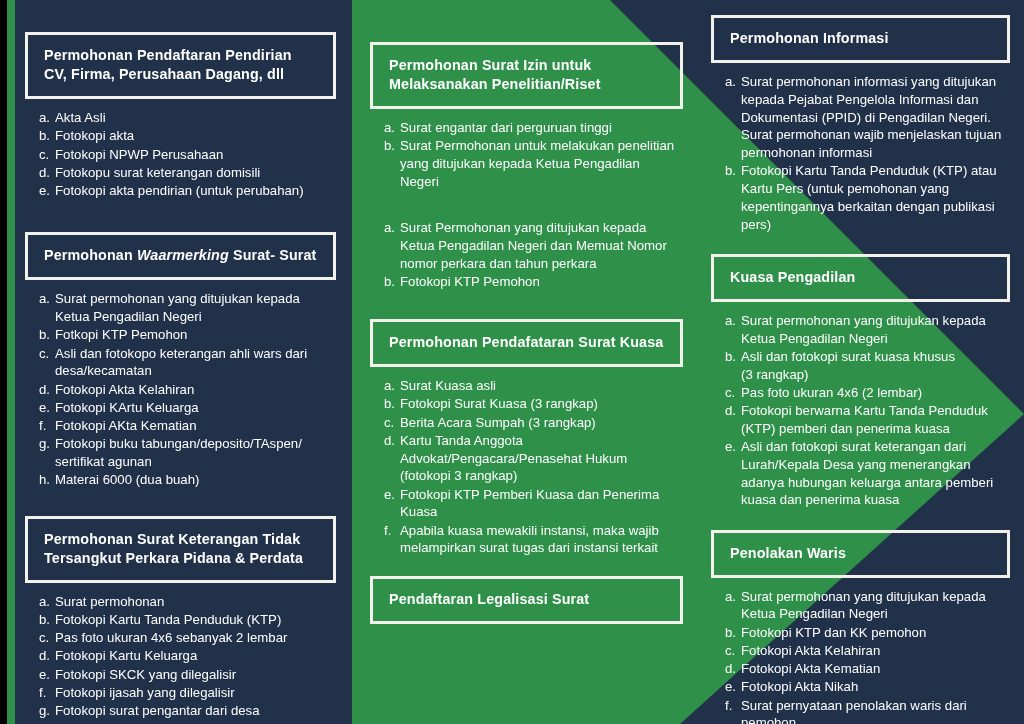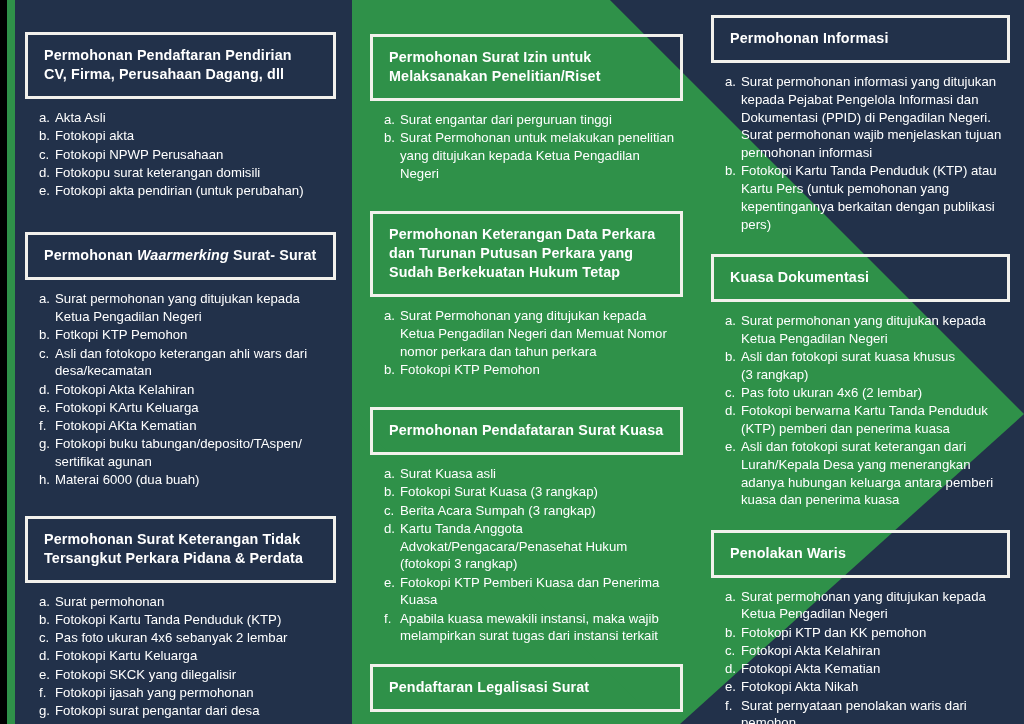--- a/index.html
+++ b/index.html
@@ -91,21 +91,21 @@
     flex:1 1 auto;
     white-space:pre-line;
   }
   
   ul.items li .tx{ text-indent:0; }
 
   
   .col-left .card:nth-child(1){margin-top:18px;}
   .col-left .card:nth-child(2){margin-top:28px;}
   .col-left .card:nth-child(3){margin-top:22px;}
-  .col-mid  .card:nth-child(1){margin-top:20px;}
+  .col-mid  .card:nth-child(1){margin-top:28px;}
   .col-mid  .card:nth-child(2){margin-top:24px;}
   .col-mid  .card:nth-child(3){margin-top:24px;}
   .col-mid  .card:nth-child(4){margin-top:14px;}
   .col-right .card:nth-child(1){margin-top:8px;}
   .col-right .card:nth-child(2){margin-top:16px;}
   .col-right .card:nth-child(3){margin-top:16px;}
 </style>
 </head>
 <body>
 
@@ -231,21 +231,21 @@
               <li>
                 <span class="mk">d.</span>
                 <span class="tx">Fotokopi Kartu Keluarga</span>
               </li>
               <li>
                 <span class="mk">e.</span>
                 <span class="tx">Fotokopi SKCK yang dilegalisir</span>
               </li>
               <li>
                 <span class="mk">f.</span>
-                <span class="tx">Fotokopi ijasah yang permohonan</span>
+                <span class="tx">Fotokopi ijasah yang dilegalisir</span>
               </li>
               <li>
                 <span class="mk">g.</span>
                 <span class="tx">Fotokopi surat pengantar dari desa</span>
               </li>
               <li>
                 <span class="mk">h.</span>
                 <span class="tx">Fotokopi pengantar dari Partai Politik</span>
               </li>
             </ul>
@@ -273,25 +273,20 @@
                 <span class="mk">b.</span>
                 <span class="tx">Surat Permohonan untuk melakukan penelitian
 yang ditujukan kepada Ketua Pengadilan
 Negeri</span>
               </li>
             </ul>
         </div>
       </section>
 
       <section class="card">
-        <div class="card-head">
-          <div class="card-head-inner">
-            <h2>Permohonan Keterangan Data Perkara dan Turunan Putusan Perkara yang Sudah Berkekuatan Hukum Tetap</h2>
-          </div>
-        </div>
         <div class="card-body">
           <ul class="items">
               <li>
                 <span class="mk">a.</span>
                 <span class="tx">Surat Permohonan yang ditujukan kepada
 Ketua Pengadilan Negeri dan Memuat Nomor
 nomor perkara dan tahun perkara</span>
               </li>
               <li>
                 <span class="mk">b.</span>
@@ -377,21 +372,21 @@
 kepentingannya berkaitan dengan publikasi
 pers)</span>
               </li>
             </ul>
         </div>
       </section>
 
       <section class="card">
         <div class="card-head">
           <div class="card-head-inner">
-            <h2>Kuasa Dokumentasi</h2>
+            <h2>Kuasa Pengadilan</h2>
           </div>
         </div>
         <div class="card-body">
           <ul class="items">
               <li>
                 <span class="mk">a.</span>
                 <span class="tx">Surat permohonan yang ditujukan kepada
  Ketua Pengadilan Negeri</span>
               </li>
               <li>

